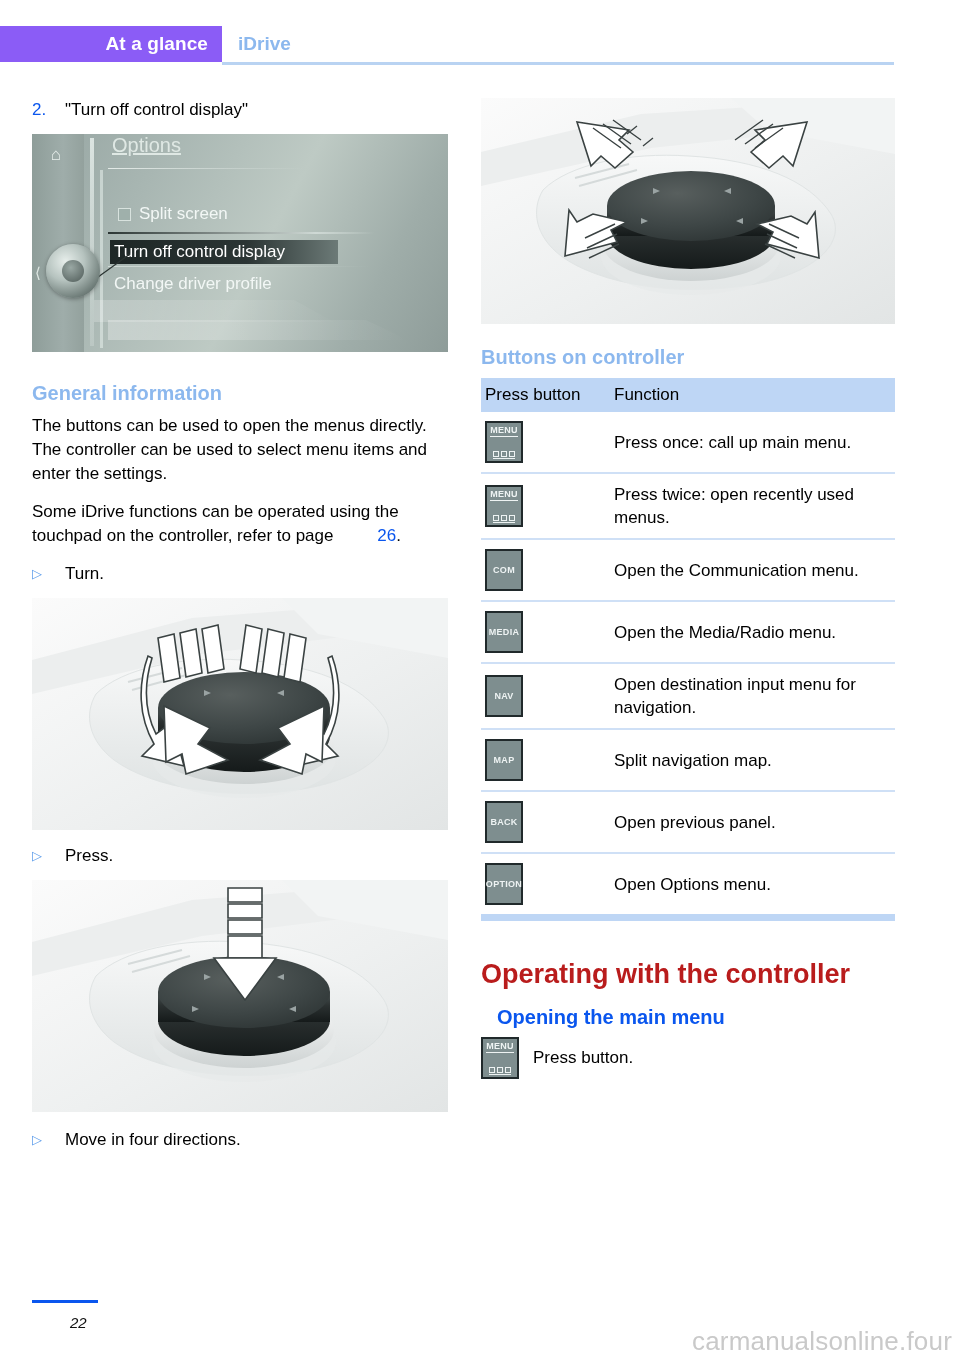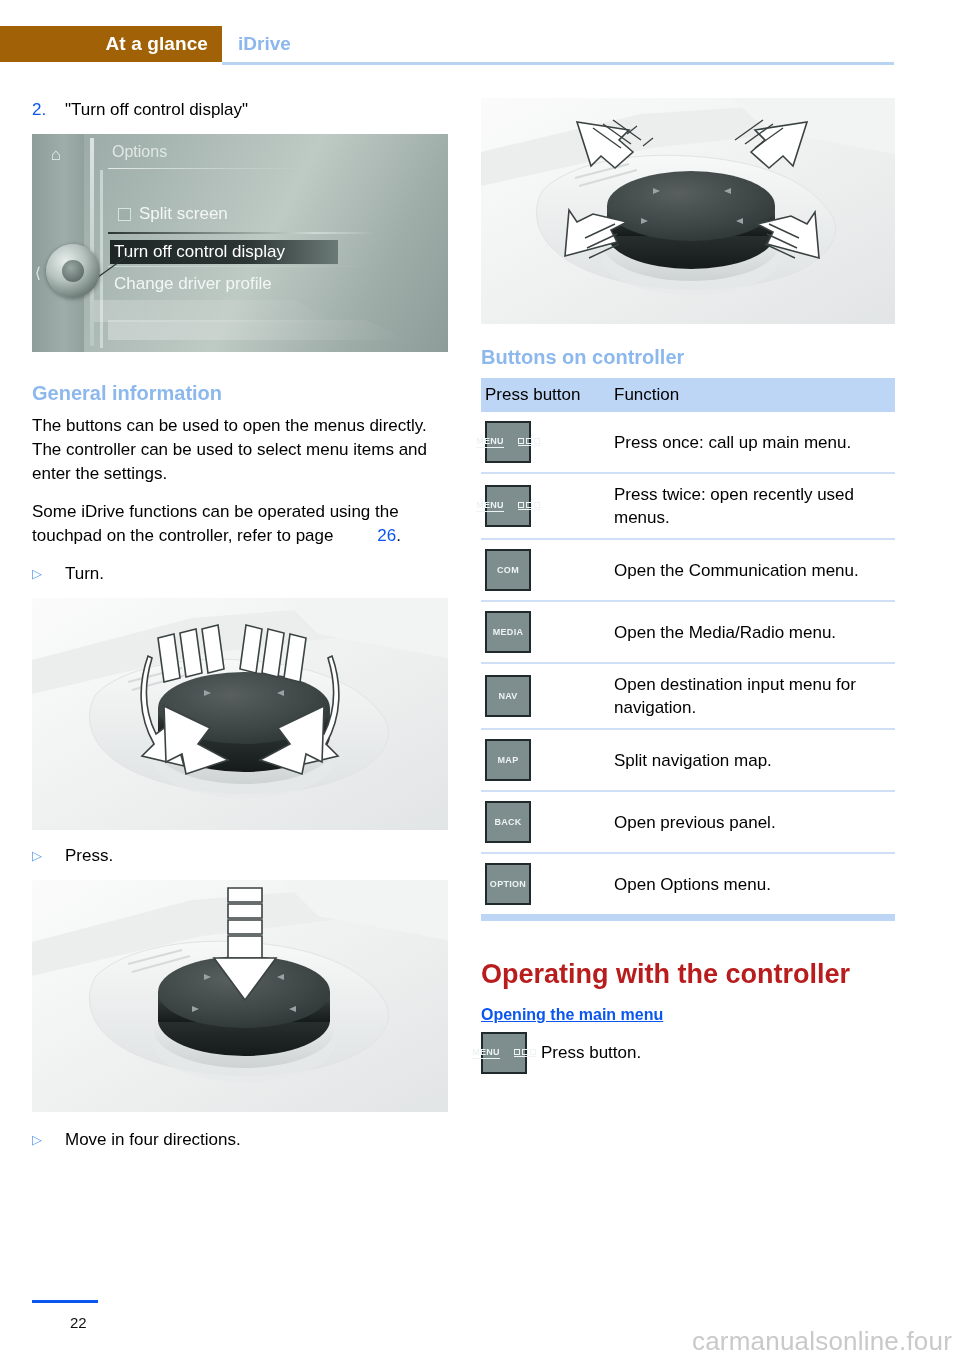--- a/index.html
+++ b/index.html
@@ -9,21 +9,21 @@
     font-family: "Liberation Sans", sans-serif;
     color: #000000;
     overflow: hidden;
   }
   .page { position: relative; width: 960px; height: 1362px; }
 
   
   .header { position: absolute; left: 0; top: 26px; width: 960px; height: 36px; }
   .header-tab-active {
     position: absolute; left: 0; top: 0; width: 222px; height: 36px;
-    background: #a16207; color: #ffffff;
+    background: #8b5cf6; color: #ffffff;
     font-size: 19px; font-weight: bold;
     display: flex; align-items: center; justify-content: flex-end;
     padding-right: 14px; letter-spacing: 0.1px;
   }
   .header-tab-sub {
     position: absolute; left: 238px; top: 0; height: 36px;
     color: #8cb8ee; font-size: 19px; font-weight: bold;
     display: flex; align-items: center;
   }
   .header-rule {
@@ -60,21 +60,21 @@
   }
   .idrive-sepv {
     position: absolute; left: 58px; top: 4px; width: 4px; height: 208px;
     background: linear-gradient(180deg,rgba(230,238,235,.85),rgba(230,238,235,.25));
   }
   .idrive-sepv2 {
     position: absolute; left: 68px; top: 36px; width: 3px; height: 178px;
     background: rgba(232,240,237,.55);
   }
   .idrive-title {
-    position: absolute; left: 80px; top: 9px; font-size: 16px; color: #dfe8e4;
+    position: absolute; left: 80px; top: 0; font-size: 20px; color: #dfe8e4; text-decoration: underline;
   }
   .idrive-titlerule {
     position: absolute; left: 76px; top: 34px; width: 196px; height: 1px;
     background: linear-gradient(90deg,#e4ebe8,rgba(228,235,232,0));
   }
   .idrive-rowsplit {
     position: absolute; left: 86px; top: 70px; font-size: 17px; color: #f2f7f5;
     display: flex; align-items: center; gap: 8px;
   }
   .idrive-check {
@@ -125,21 +125,21 @@
     clip-path: polygon(0 0, 80% 0, 96% 100%, 0% 100%);
   }
 
   
   .scene { width:100%; height:100%; display:block; }
 
   
   .h1 { color: #0a56ee; font-size: 22px; font-weight: bold; margin: 0 0 18px 0; }
   .h1-big { color: #b91c1c; font-size: 27px; font-weight: bold; margin: 0 0 16px 0; }
   .h2 { color: #8cb8ee; font-size: 20px; font-weight: bold; margin: 0 0 9px 0; }
-  .h2-dark { color: #0a56ee; font-size: 16px; font-weight: bold; margin: 0 0 8px 0; text-decoration: underline; }
+  .h2-dark { color: #0a56ee; font-size: 20px; font-weight: bold; margin: 0 0 8px 16px; }
   p.body { font-size: 17px; line-height: 24px; margin: 0 0 14px 0; }
   .pagelink { color: #0a56ee; margin-left: 39px; }
 
   
   .bullet { display: flex; align-items: flex-start; margin: 0 0 12px 0; }
   .bullet-mark { color: #5a9bea; font-size: 13px; width: 33px; flex: 0 0 33px; line-height: 24px; }
   .bullet-text { font-size: 17px; line-height: 24px; }
 
   
   table.btn-table { width: 414px; border-collapse: collapse; }
@@ -151,42 +151,42 @@
   table.btn-table td {
     border-top: 2px solid #cfe0f6; vertical-align: middle;
     font-size: 17px; line-height: 23px; padding: 9px 0 9px 4px;
   }
   table.btn-table tr:first-child td { border-top: none; }
   table.btn-table td.c1 { width: 129px; padding-left: 4px; }
   .table-foot { width: 414px; height: 7px; background: #bed6f5; margin-top: 0; }
 
   
   .btn-key {
-    width: 46px; height: 42px; background: #7e8e8f;
+    width: 38px; height: 42px; background: #7e8e8f;
     border: 2px solid #20292b;
-    display: flex; flex-direction: row; align-items: center; justify-content: center;
+    display: flex; flex-direction: column; align-items: center; justify-content: center;
     gap: 14px;
   }
   .btn-key .lbl {
     color: #eef3f3; font-size: 9px; font-weight: bold; letter-spacing: .3px; line-height: 10px;
   }
   .btn-key.menu .lbl { border-bottom: 1.5px solid #eef3f3; padding-bottom: 1px; }
   .btn-key .dots { display: flex; gap: 2px; }
   .btn-key .dots i {
     width: 6px; height: 6px; border: 1.2px solid #eef3f3; display: block;
   }
   .btn-key.menu .dots { border-bottom: 1.5px solid #eef3f3; padding-bottom: 1px; }
 
   .inline-key-row { display: flex; align-items: center; gap: 14px; margin-top: 4px; }
   .inline-key-row .txt { font-size: 17px; }
 
   
   .footer { position: absolute; left: 0; bottom: 0; width: 960px; height: 72px; }
   .footer-rule { position: absolute; left: 32px; top: 10px; width: 66px; height: 3px; background: #0a56ee; }
-  .footer-page { position: absolute; left: 70px; top: 24px; font-size: 15px; color: #111; }
+  .footer-page { position: absolute; left: 70px; top: 24px; font-size: 15px; color: #111; font-style: italic; }
   .footer-center {
     position: absolute; left: 0; top: 40px; width: 960px; text-align: center;
     font-size: 13px; color: #111;
   }
   .watermark {
     position: absolute; right: 8px; top: 36px; font-size: 26px; color: #c9c9c9;
     letter-spacing: .2px;
   }
 </style>
 </head>

